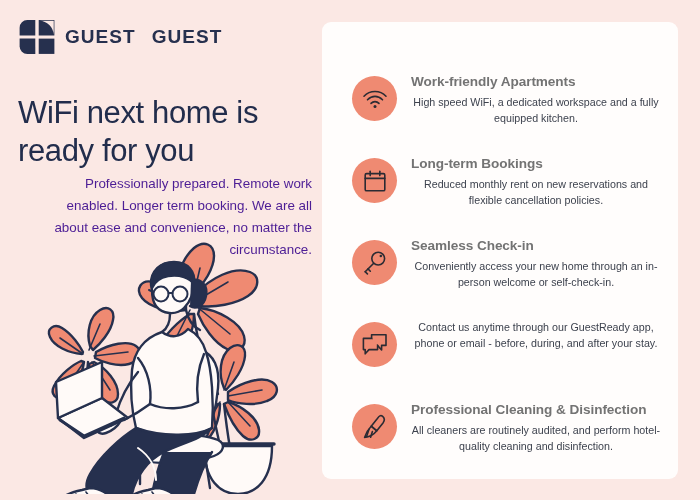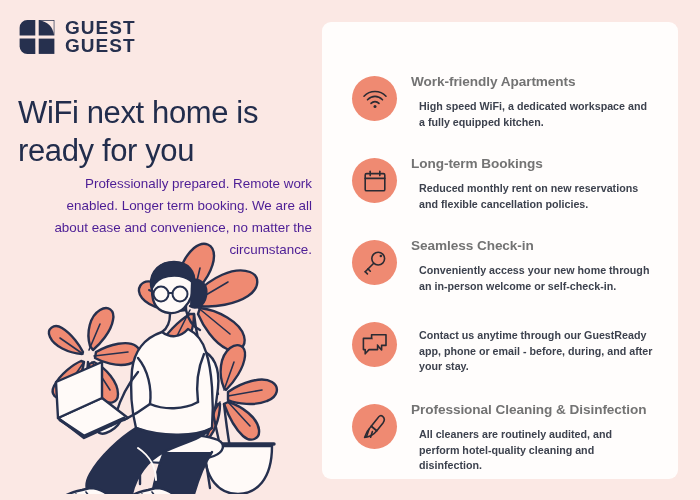--- a/index.html
+++ b/index.html
@@ -9,21 +9,21 @@
     font-family:"Liberation Sans","DejaVu Sans",sans-serif;
     -webkit-font-smoothing:antialiased;
   }
   .page{position:relative;width:700px;height:500px;}
 
   
   .left{position:absolute;left:0;top:0;width:322px;height:500px;}
 
   .logo-row{position:absolute;left:18px;top:18px;display:flex;align-items:center;gap:9px;}
   .logo-mark{width:38px;height:38px;display:block;}
-  .logo-words{display:flex;flex-direction:column;line-height:0.95;}
+  .logo-words{display:flex;flex-direction:row;line-height:0.95;gap:16px;}
   .logo-words span{
     font-size:19px;font-weight:700;letter-spacing:.055em;color:#26304e;
     font-family:"Liberation Sans",sans-serif;
   }
 
   .headline{
     position:absolute;left:18px;top:73px;width:292px;
     font-size:31px;line-height:1.22;font-weight:400;color:#222d4c;
     letter-spacing:-0.012em;
   }
@@ -45,22 +45,23 @@
     background:#ef8a72;display:flex;align-items:center;justify-content:center;
     margin-top:2px;
   }
   .icon-circle svg{display:block;}
   .f-text{padding-top:0px;}
   .f-title{
     font-size:13.6px;font-weight:700;color:#737373;line-height:1.25;
     letter-spacing:-0.005em;margin:0 0 4px 0;white-space:nowrap;
   }
   .f-desc{
-    font-size:10.7px;line-height:1.46;color:#3d424e;font-weight:700;margin:8px;
+    font-size:10.7px;line-height:1.46;color:#3d424e;font-weight:400;margin:0;
     max-width:250px;
+    text-align:center;
   }
   .f1{top:52px;} .f2{top:134px;} .f3{top:216px;} .f4{top:298px;} .f5{top:380px;}
 </style>
 </head>
 <body>
 
 <div class="page">
 
   <div class="left">
 

